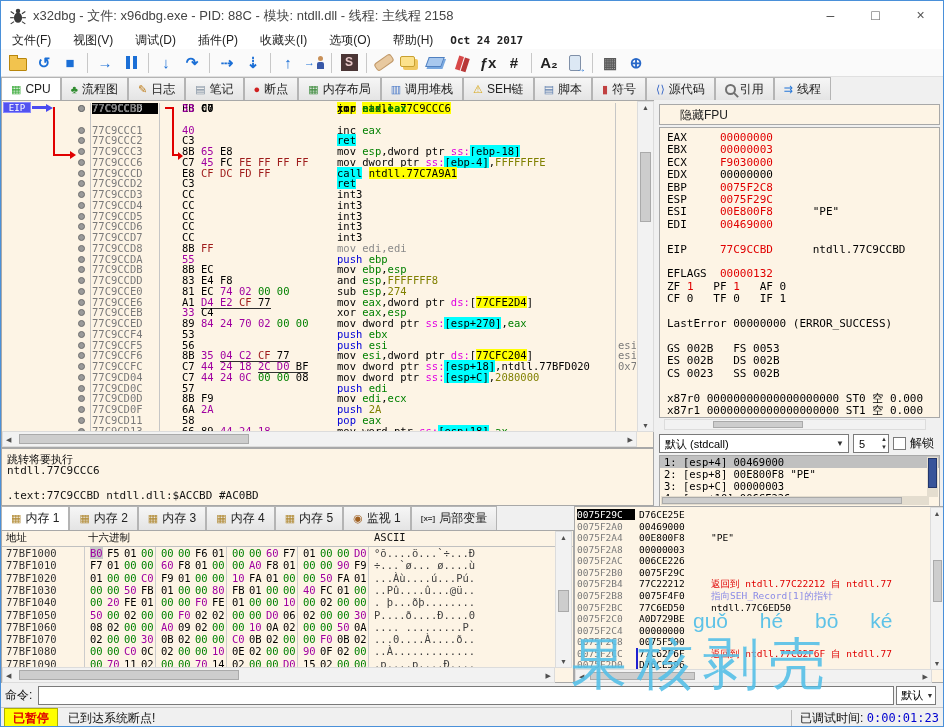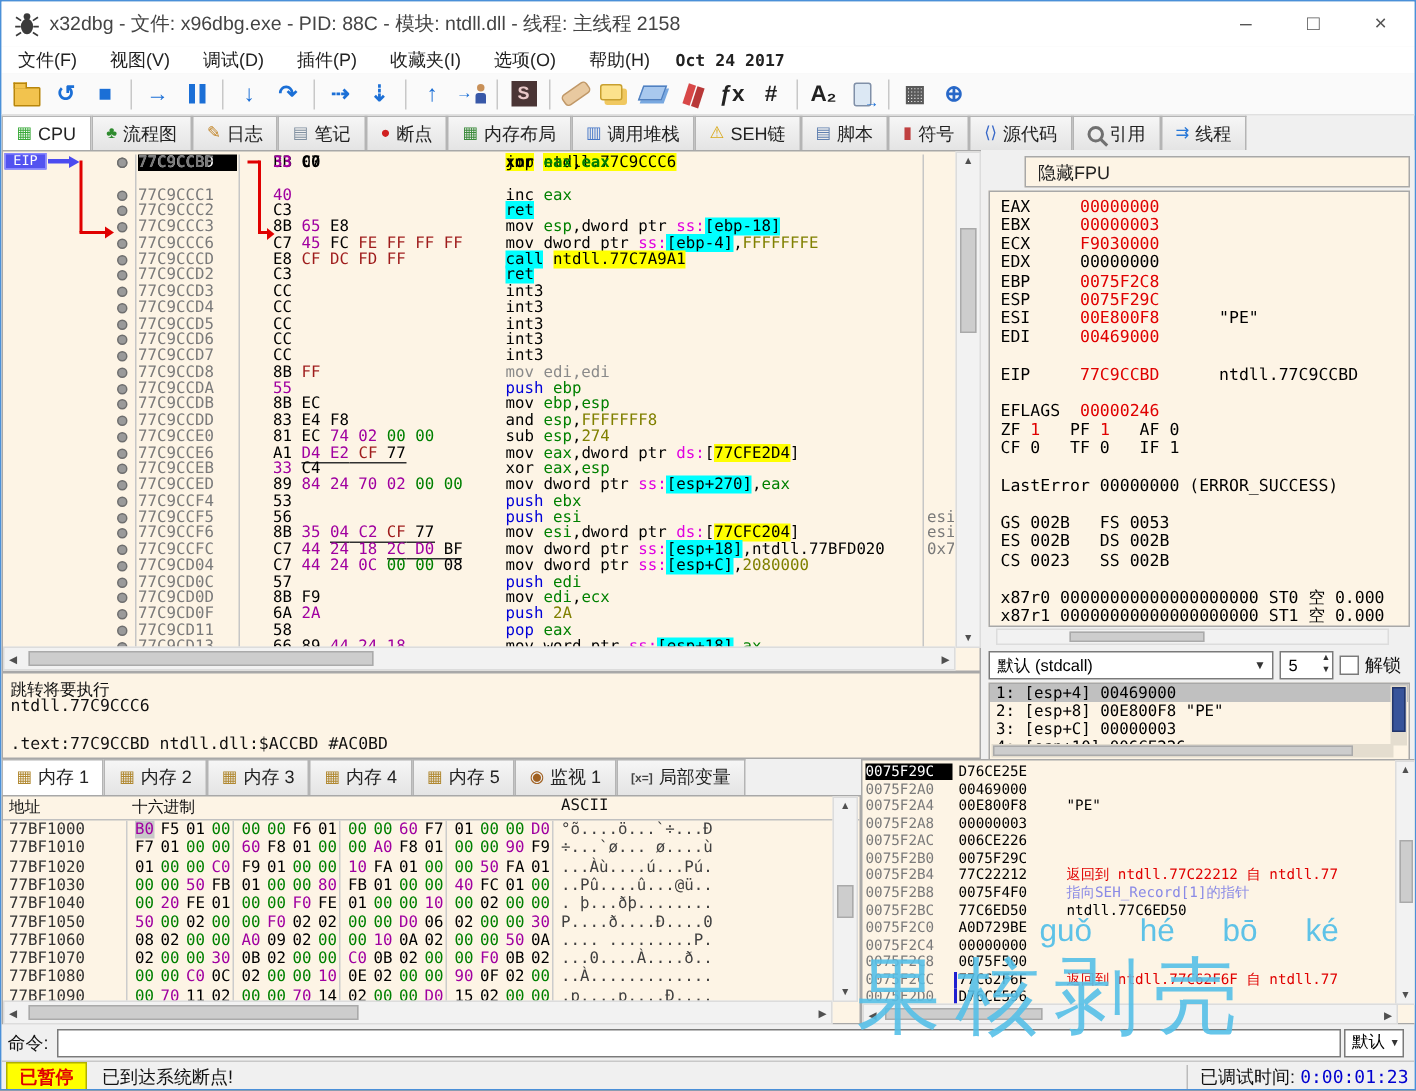--- a/index.html
+++ b/index.html
@@ -58,21 +58,21 @@
   .vline{position:absolute;top:1px;width:1px;height:330px;background:#c6c6c6;}
   .tp{color:#000}.ty{background:#ffff00;color:#000}.tc{background:#00ffff;color:#000}
   .tb{color:#0000d8}.tg{color:#008000}.ts{color:#e000e0}.tm{background:#00ffff;color:#000}
   .ti{color:#808000}.tx{color:#8a8a8a}
   .redl{position:absolute;background:#e00000;}
   .bluel{position:absolute;background:#4b4bf0;}
   #eip-badge{position:absolute;left:1px;top:100px;width:28px;height:11px;background:#5353f0;border:1px solid #8888ff;color:#fff;font-family:"DejaVu Sans Mono",monospace;font-size:9px;line-height:10px;text-align:center;box-sizing:border-box;}
   .arrhead-r{position:absolute;width:0;height:0;border-top:4px solid transparent;border-bottom:4px solid transparent;}
   
   #regpane{left:653px;top:99px;width:291px;height:408px;background:#f0f0f0;border:none;}
-  #fpu-btn{position:absolute;left:5px;top:4px;right:5px;height:21px;background:#fdf4e5;border:1px solid #a8a8a8;font-size:12px;color:#222;line-height:20px;padding-left:8px;box-sizing:border-box;margin-left:24px;}
+  #fpu-btn{position:absolute;left:5px;top:4px;right:5px;height:21px;background:#fdf4e5;border:1px solid #a8a8a8;font-size:12px;color:#222;line-height:20px;padding-left:20px;box-sizing:border-box;}
   #reglist{position:absolute;left:5px;top:27px;right:5px;height:291px;background:#fdf4e5;border:1px solid #a8a8a8;overflow:hidden;padding:4px 0 0 7px;box-sizing:border-box;}
   .regline{font-family:"DejaVu Sans Mono",monospace;font-size:11px;line-height:12.4px;white-space:pre;}
   .rk{color:#000}.rr{color:#e00000}
   #convrow{position:absolute;left:5px;top:332px;right:5px;height:22px;display:flex;align-items:center;gap:4px;}
   #conv-select{width:190px;height:19px;background:#fff;border:1px solid #7a7a7a;font-size:11px;line-height:18px;padding-left:5px;position:relative;box-sizing:border-box;}
   #conv-select .arr{position:absolute;right:4px;top:0;font-size:8px;color:#333;line-height:18px;}
   #conv-spin{width:36px;height:19px;background:#fff;border:1px solid #7a7a7a;font-size:11px;line-height:18px;padding-left:5px;position:relative;box-sizing:border-box;}
   #conv-spin .ud{position:absolute;right:1px;top:0;font-size:6px;color:#333;line-height:8px;}
   #conv-check{width:13px;height:13px;background:#fff;border:1px solid #7a7a7a;box-sizing:border-box;}
   #conv-label{font-size:12px;color:#111;}
@@ -360,21 +360,21 @@
         <div class="regline"><span class="rk">EBX     </span><span class="rr">00000003</span></div>
         <div class="regline"><span class="rk">ECX     </span><span class="rr">F9030000</span></div>
         <div class="regline"><span class="rk">EDX     </span><span class="rk">00000000</span></div>
         <div class="regline"><span class="rk">EBP     </span><span class="rr">0075F2C8</span></div>
         <div class="regline"><span class="rk">ESP     </span><span class="rr">0075F29C</span></div>
         <div class="regline"><span class="rk">ESI     </span><span class="rr">00E800F8</span><span class="rk">      "PE"</span></div>
         <div class="regline"><span class="rk">EDI     </span><span class="rr">00469000</span></div>
         <div class="regline">&nbsp;</div>
         <div class="regline"><span class="rk">EIP     </span><span class="rr">77C9CCBD</span><span class="rk">      ntdll.77C9CCBD</span></div>
         <div class="regline">&nbsp;</div>
-        <div class="regline"><span class="rk">EFLAGS  </span><span class="rr">00000246</span></div>
+        <div class="regline"><span class="rk">EFLAGS  </span><span class="rr">00000132</span></div>
         <div class="regline"><span class="rk">ZF </span><span class="rr">1</span><span class="rk">   PF </span><span class="rr">1</span><span class="rk">   AF 0</span></div>
         <div class="regline"><span class="rk">CF 0   TF 0   IF 1</span></div>
         <div class="regline">&nbsp;</div>
         <div class="regline"><span class="rk">LastError 00000000 (ERROR_SUCCESS)</span></div>
         <div class="regline">&nbsp;</div>
         <div class="regline"><span class="rk">GS 002B   FS 0053</span></div>
         <div class="regline"><span class="rk">ES 002B   DS 002B</span></div>
         <div class="regline"><span class="rk">CS 0023   SS 002B</span></div>
         <div class="regline">&nbsp;</div>
         <div class="regline"><span class="rk">x87r0 00000000000000000000 ST0 空 0.000</span></div>

